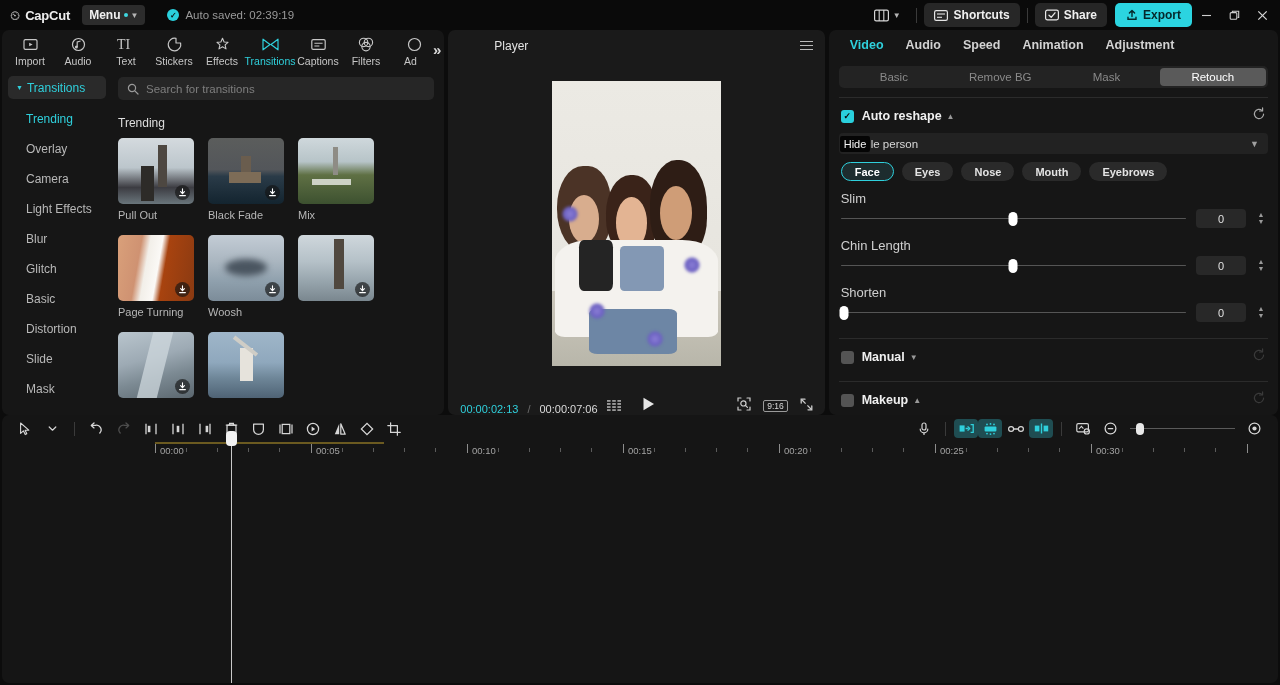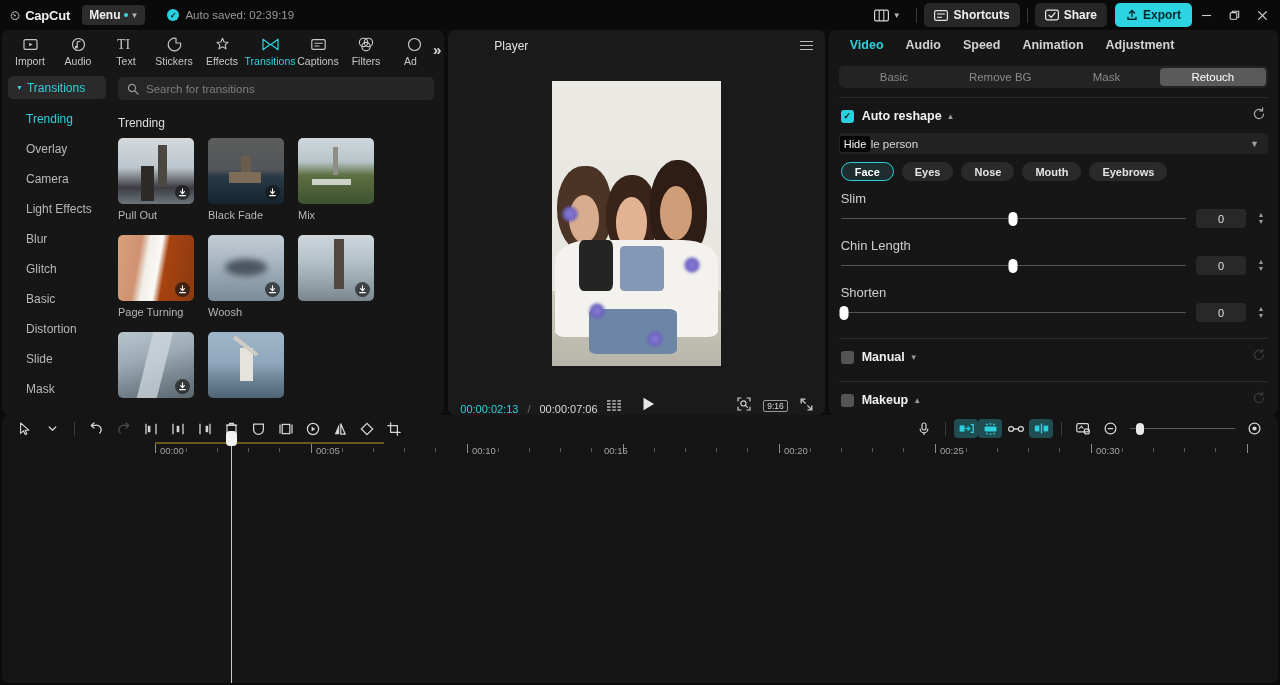--- a/index.html
+++ b/index.html
@@ -916,21 +916,21 @@
         <span class="tick minor" style="left:369px"></span>
         <span class="tick minor" style="left:400px"></span>
         <span class="tick minor" style="left:431px"></span>
       <span class="tick major" style="left:463px"></span>
         <span class="tick-lbl" style="left:468px">00:10</span>
       <span class="tick minor" style="left:494px"></span>
         <span class="tick minor" style="left:525px"></span>
         <span class="tick minor" style="left:556px"></span>
         <span class="tick minor" style="left:587px"></span>
       <span class="tick major" style="left:619px"></span>
-        <span class="tick-lbl" style="left:600px">00:15</span>
+        <span class="tick-lbl" style="left:624px">00:15</span>
       <span class="tick minor" style="left:650px"></span>
         <span class="tick minor" style="left:681px"></span>
         <span class="tick minor" style="left:712px"></span>
         <span class="tick minor" style="left:743px"></span>
       <span class="tick major" style="left:775px"></span>
         <span class="tick-lbl" style="left:780px">00:20</span>
       <span class="tick minor" style="left:806px"></span>
         <span class="tick minor" style="left:837px"></span>
         <span class="tick minor" style="left:868px"></span>
         <span class="tick minor" style="left:899px"></span>

